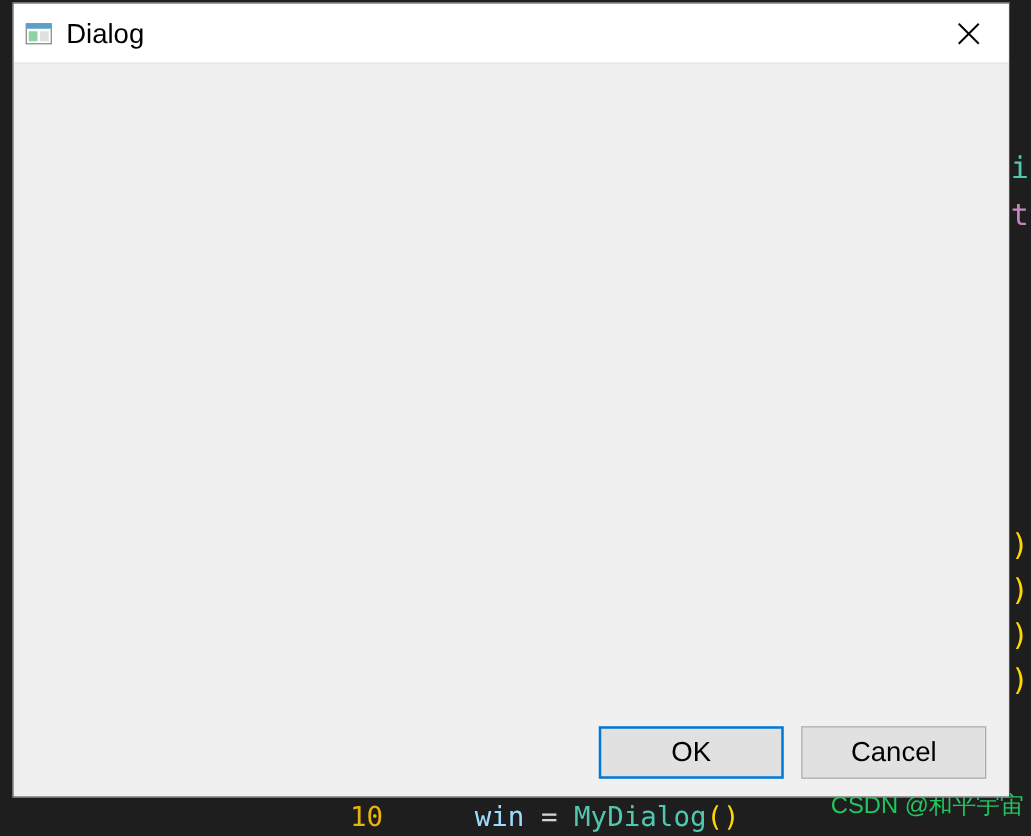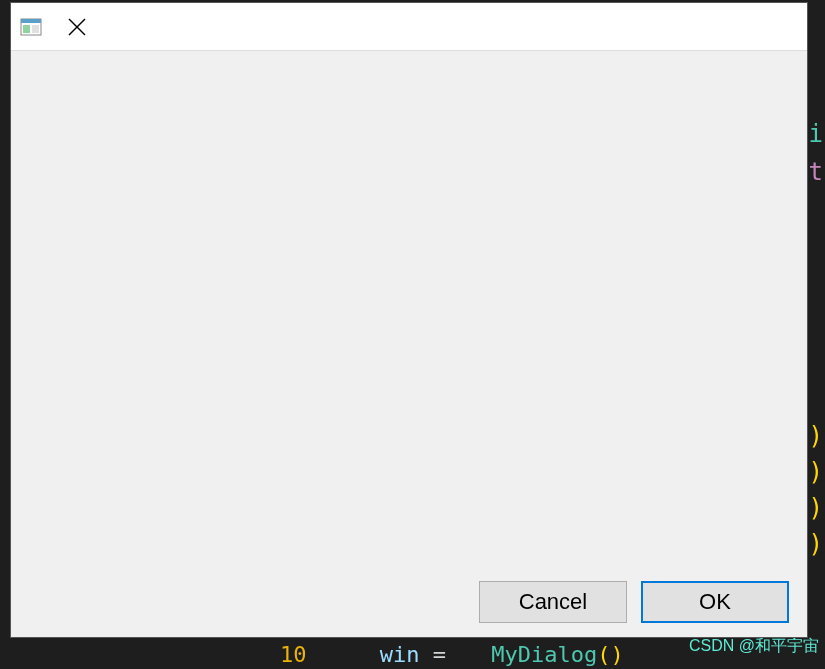--- a/index.html
+++ b/index.html
@@ -74,31 +74,30 @@
     }
     .code-var {
       color: #9cdcfe;
       margin-left: 60px;
     }
     .code-op {
       color: #d4d4d4;
     }
     .code-fn {
       color: #4ec9b0;
-      margin-left: 32px;
     }
     .code-p {
       color: #ffd700;
     }
     .watermark {
       position: absolute;
       bottom: 12px;
       right: 6px;
-      color: #5eead4;
-      font-size: 16px;
+      color: #22c55e;
+      font-size: 19px;
       font-family: Arial, sans-serif;
     }
     .dialog {
       position: absolute;
       left: 10px;
       top: 2px;
       width: 798px;
       height: 636px;
       background: #fff;
       border: 1px solid #555;
@@ -192,26 +191,27 @@
 <div class="dialog">
   <div class="titlebar">
     <div class="app-icon">
       <svg viewBox="0 0 24 24">
         <rect x="2" y="4" width="20" height="16" fill="#fff" stroke="#888" stroke-width="1"></rect>
         <rect x="2" y="4" width="20" height="4" fill="#5aa0c8"></rect>
         <rect x="4" y="10" width="7" height="8" fill="#8fd4a0"></rect>
         <rect x="13" y="10" width="7" height="8" fill="#e0e0e0"></rect>
       </svg>
     </div>
+    <div class="title-text">Dialog</div>
     <div class="close-btn">
       <svg viewBox="0 0 18 18">
         <line x1="1" y1="1" x2="17" y2="17" stroke="#000" stroke-width="1.5"></line>
         <line x1="17" y1="1" x2="1" y2="17" stroke="#000" stroke-width="1.5"></line>
       </svg>
     </div>
   </div>
   <div class="dialog-body">
     <div class="button-row">
+      <button class="dlg-button default">OK</button>
       <button class="dlg-button">Cancel</button>
-      <button class="dlg-button default">OK</button>
     </div>
   </div>
 </div>
 
 </body></html>

